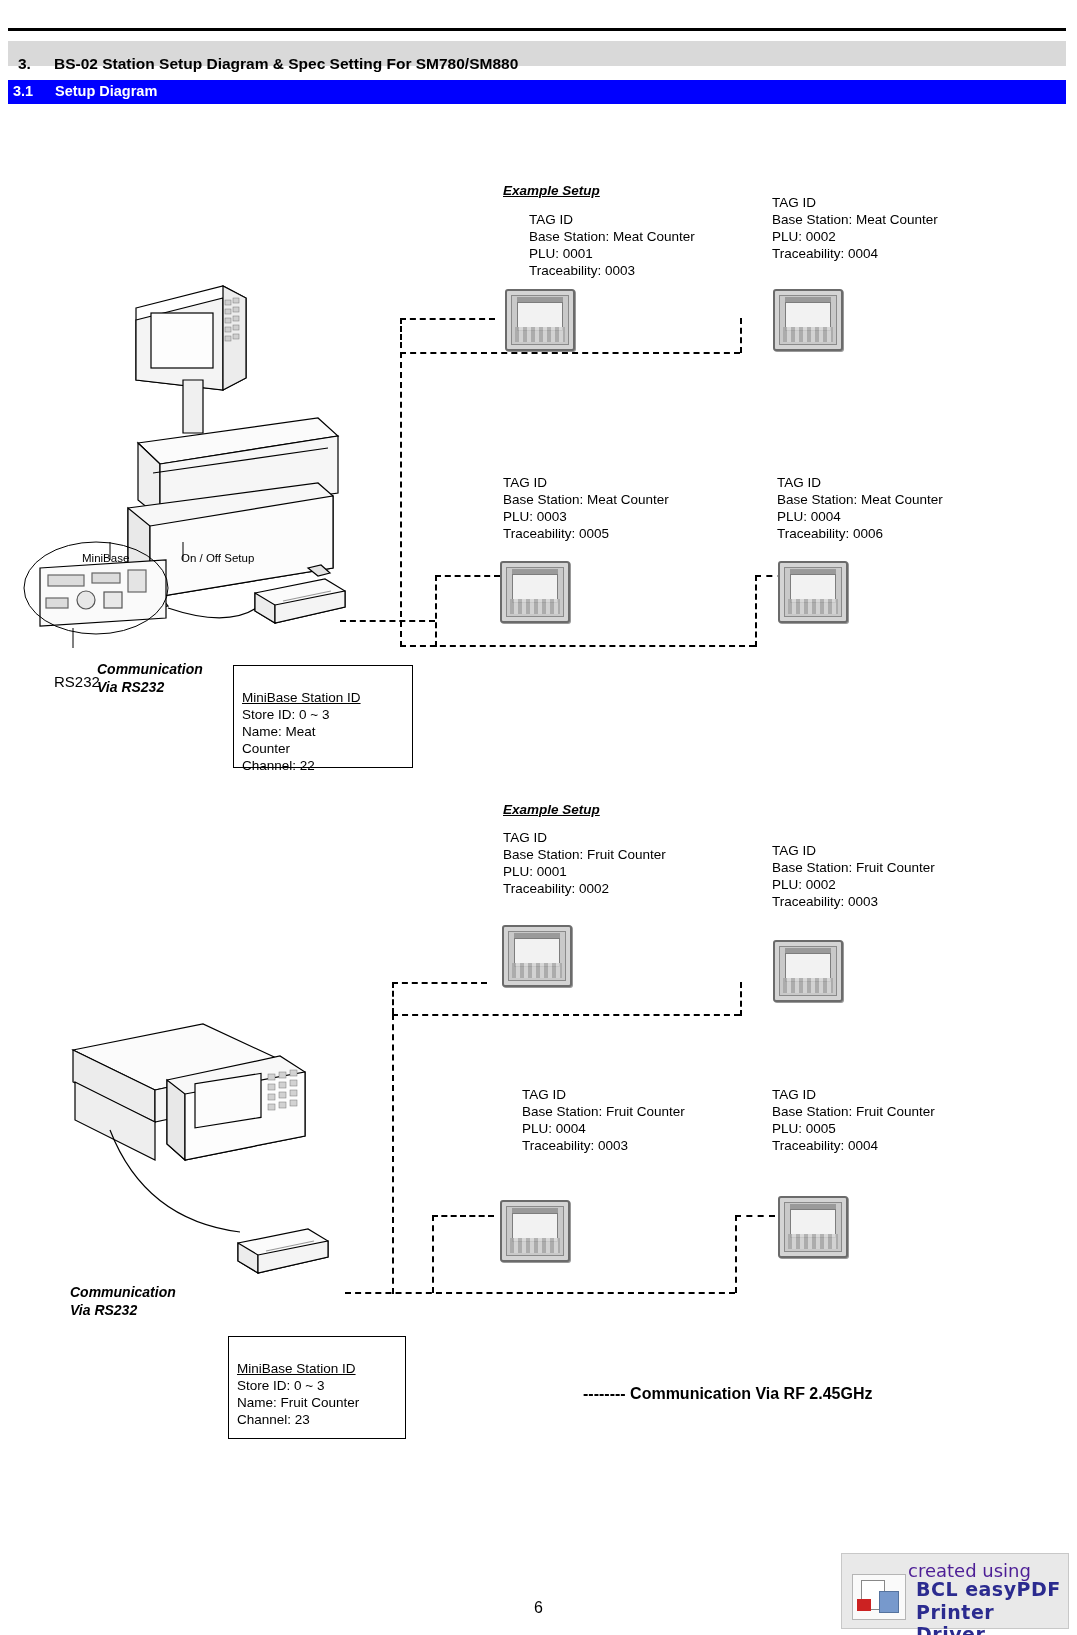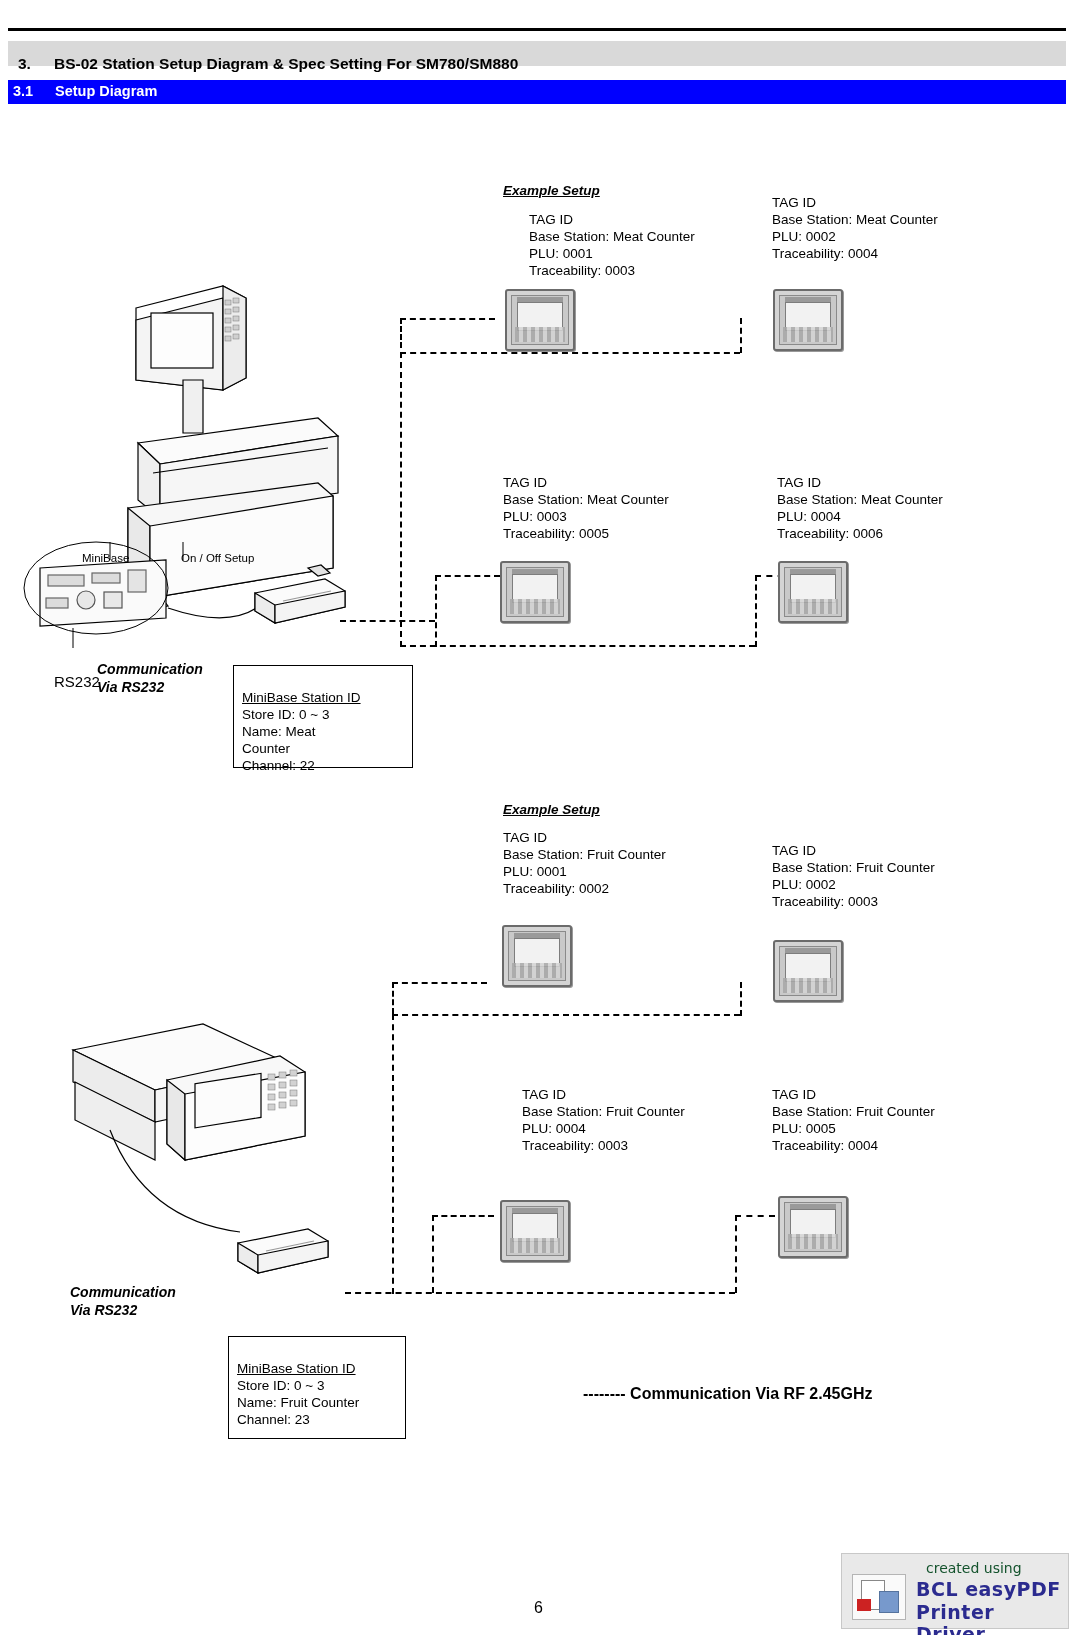--- a/index.html
+++ b/index.html
@@ -179,24 +179,24 @@
     bottom: 6px;
     width: 228px;
     height: 76px;
     background: #e9e9e9;
     border: 1px solid #c8c8c8;
     box-sizing: border-box;
     font-family: "DejaVu Sans", sans-serif;
   }
   .bcl .created {
     position: absolute;
-    left: 84px;
+    left: 66px;
     top: 6px;
-    font-size: 14px;
-    color: #14532d;
+    font-size: 18px;
+    color: #4c1d95;
   }
   .bcl .brand1 {
     position: absolute;
     left: 74px;
     top: 24px;
     font-size: 19px;
     font-weight: bold;
     color: #2b2b8f;
     letter-spacing: .5px;
   }

